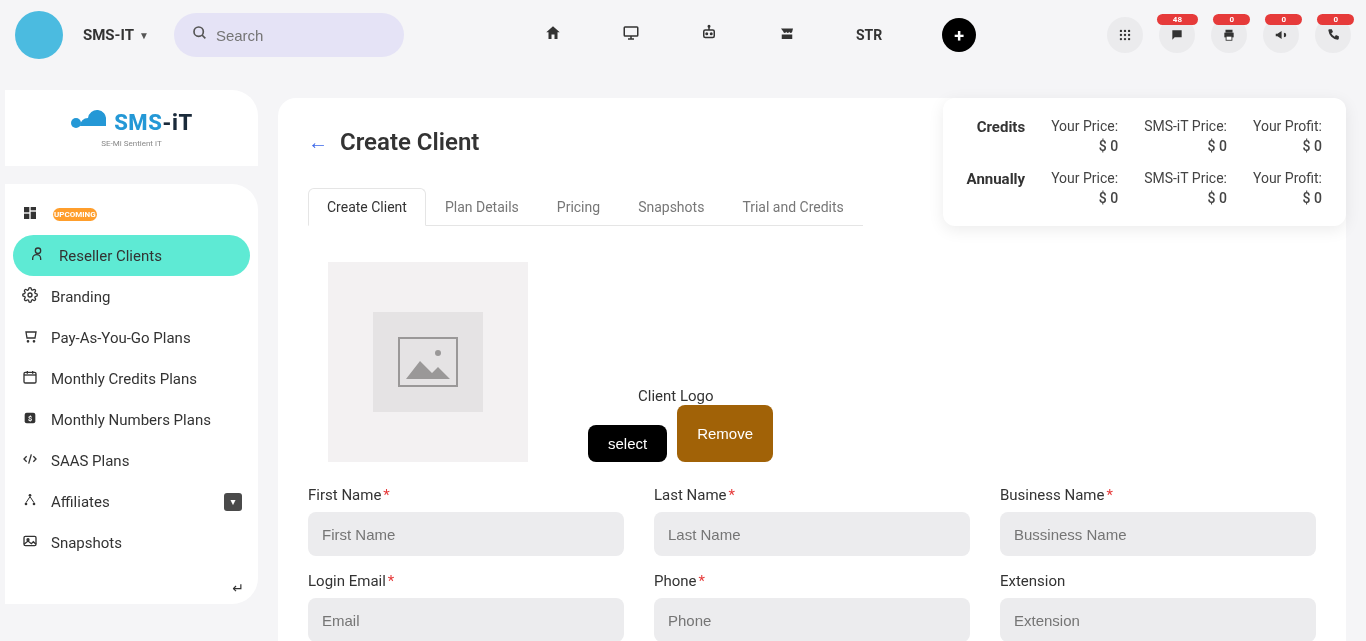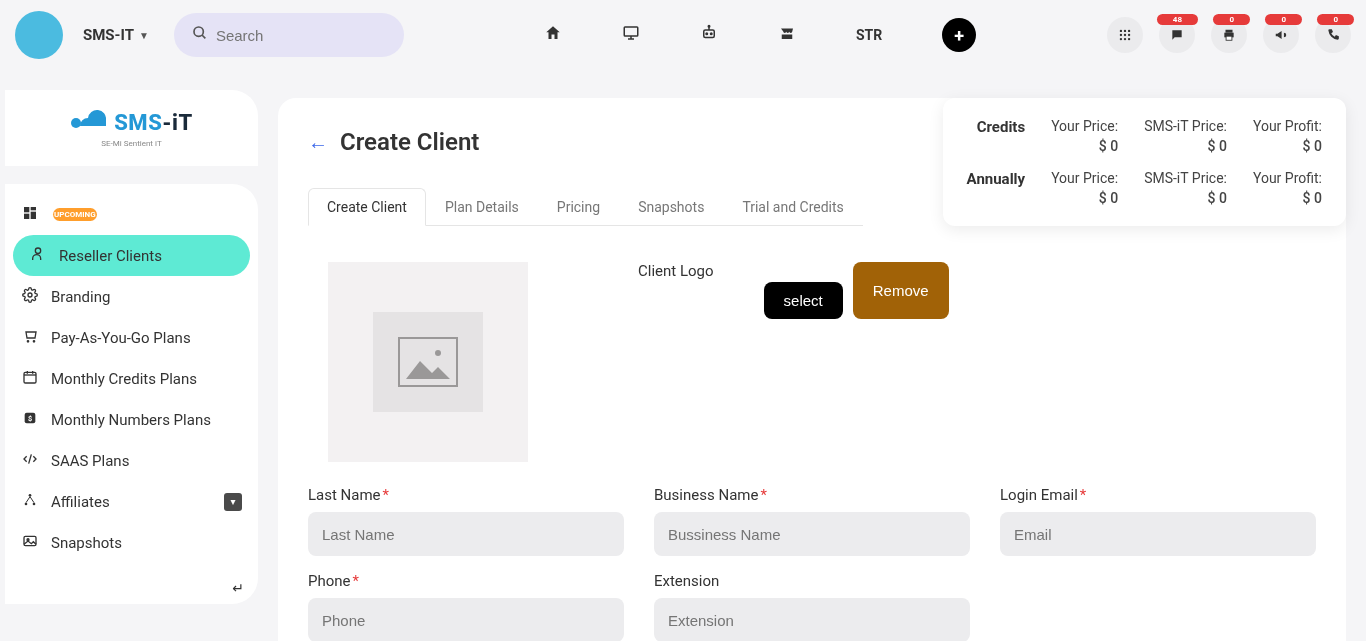--- a/index.html
+++ b/index.html
@@ -311,23 +311,22 @@
     .logo-placeholder {
       width: 110px;
       height: 100px;
       background: #e5e3e4;
       display: flex;
       align-items: center;
       justify-content: center;
     }
     .logo-controls {
       display: flex;
-      flex-direction: row;
+      flex-direction: column;
       justify-content: flex-end;
-      gap: 50px;
       align-items: flex-start;
     }
     .client-logo-label {
       margin-left: 50px;
       font-size: 15px;
     }
     .logo-buttons {
       display: flex;
       gap: 10px;
     }
@@ -639,20 +638,24 @@
           <div class="client-logo-label">Client Logo</div>
           <div class="logo-buttons">
             <button class="btn btn-select">select</button>
             <button class="btn btn-remove">Remove</button>
           </div>
         </div>
       </div>
 
       <div class="form-grid">
         <div class="form-group">
+          <label class="form-label"><span>First Name</span><span class="required">*</span></label>
+          <input class="form-input" type="text" placeholder="First Name" style="">
+        </div>
+        <div class="form-group">
           <label class="form-label"><span>Last Name</span><span class="required">*</span></label>
           <input class="form-input" type="text" placeholder="Last Name" style="">
         </div>
         <div class="form-group">
           <label class="form-label"><span>Business Name</span><span class="required">*</span></label>
           <input class="form-input" type="text" placeholder="Bussiness Name" style="">
         </div>
 
         <div class="form-group">
           <label class="form-label"><span>Login Email</span><span class="required">*</span></label>

